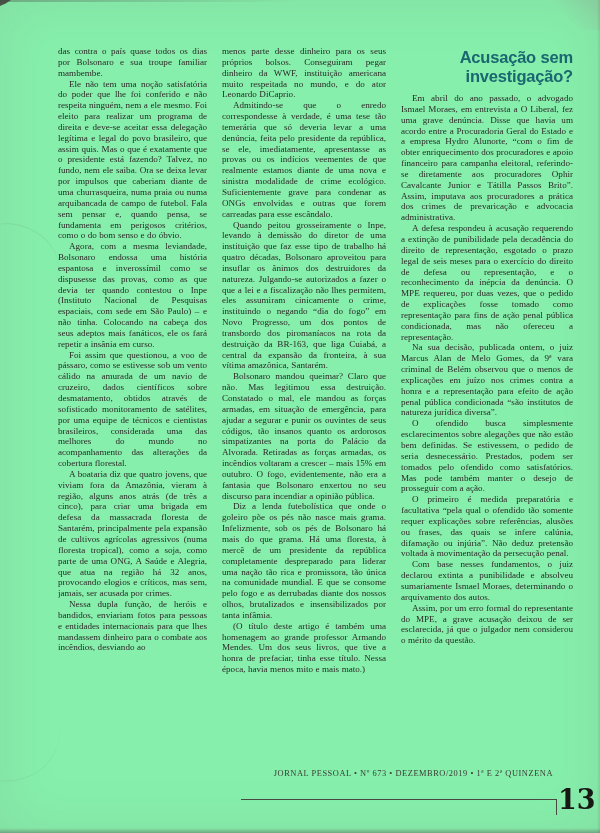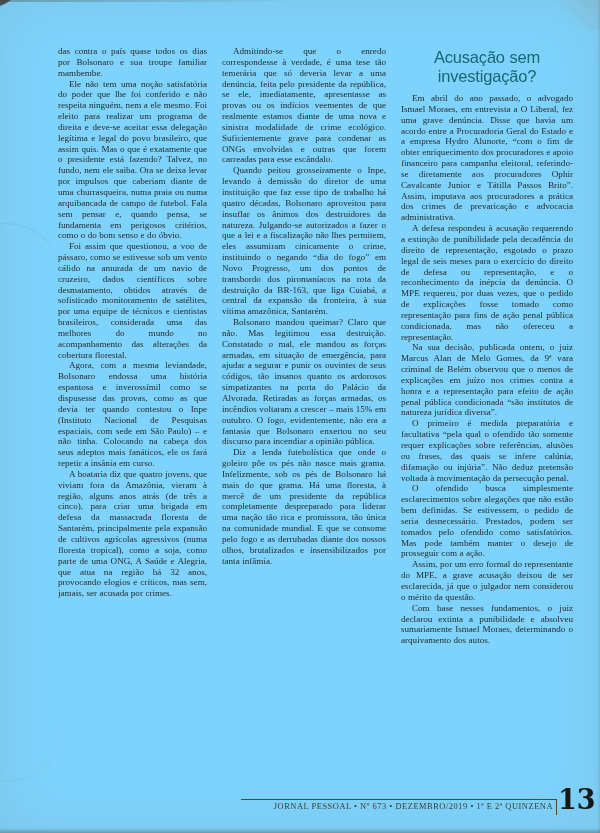--- a/index.html
+++ b/index.html
@@ -77,41 +77,41 @@
     text-indent: 11px;
     hyphens: auto;
     -webkit-hyphens: auto;
   }
   .col p.cont { text-indent: 0; }
   .col-1 { width: 149px; }
   .col-2 { width: 164px; }
   .col-3 { width: 172px; }
   .headline {
     font-family: "Liberation Sans", sans-serif;
-    font-weight: normal;
+    font-weight: bold;
     font-size: 16.5px;
     line-height: 19px;
     letter-spacing: -0.2px;
     margin: 2px 0 7px 0;
-    text-align: center;
+    text-align: right;
     text-indent: 0;
   }
   
   .footer-rule {
     position: absolute; left: 241px; top: 799px;
     width: 316px; height: 1px;
     background: #4a4842;
   }
   .footer-tick {
     position: absolute; left: 556px; top: 799px;
     width: 1px; height: 16px;
     background: #4a4842;
   }
   .footer-text {
-    position: absolute; left: 240px; top: 802px;
+    position: absolute; left: 240px; top: 769px;
     width: 313px;
     text-align: right;
     font-size: 8.4px;
     letter-spacing: 0.55px;
     color: #3c3a35;
     font-family: "Liberation Serif", serif;
     white-space: nowrap;
   }
   .page-number {
     position: absolute; left: 558px; top: 783px;
@@ -120,56 +120,59 @@
     font-size: 27px;
     line-height: 34px;
     color: #17171 4;
     color: #171714;
     text-align: center;
   }
 </style>
 </head>
 <body>
 
-<div class="page" style="background: #7dd3fc; color: rgb(43, 42, 38);">
+<div class="page" style="background: #86efac; color: rgb(43, 42, 38);">
 
   <div class="corner-mark"></div>
   <div class="top-edge-shadow"></div>
   <div class="corner-fold"></div>
   <div class="wrinkle-1"></div>
   <div class="wrinkle-2"></div>
   <div class="bottom-edge-shadow"></div>
   <div class="right-edge-shadow"></div>
 
   <div class="columns">
 
     <div class="col col-1" lang="pt">
       <p class="cont">das contra o país quase todos os dias por Bolsonaro e sua troupe familiar mambembe.</p>
       <p>Ele não tem uma noção satisfatória do poder que lhe foi conferido e não respeita ninguém, nem a ele mesmo. Foi eleito para realizar um programa de direita e deve-se aceitar essa delegação legítima e legal do povo brasileiro, que assim quis. Mas o que é exatamente que o presidente está fazendo? Talvez, no fundo, nem ele saiba. Ora se deixa levar por impulsos que caberiam diante de uma churrasqueira, numa praia ou numa arquibancada de campo de futebol. Fala sem pensar e, quando pensa, se fundamenta em perigosos critérios, como o do bom senso e do óbvio.</p>
+      <p>Agora, com a mesma leviandade, Bolsonaro endossa uma história espantosa e inverossímil como se dispusesse das provas, como as que devia ter quando contestou o Inpe (Instituto Nacional de Pesquisas espaciais, com sede em São Paulo) – e não tinha. Colocando na cabeça dos seus adeptos mais fanáticos, ele os fará repetir a insânia em curso.</p>
       <p>Foi assim que questionou, a voo de pássaro, como se estivesse sob um vento cálido na amurada de um navio de cruzeiro, dados científicos sobre desmatamento, obtidos através de sofisticado monitoramento de satélites, por uma equipe de técnicos e cientistas brasileiros, considerada uma das melhores do mundo no acompanhamento das alterações da cobertura florestal.</p>
-      <p>Agora, com a mesma leviandade, Bolsonaro endossa uma história espantosa e inverossímil como se dispusesse das provas, como as que devia ter quando contestou o Inpe (Instituto Nacional de Pesquisas espaciais, com sede em São Paulo) – e não tinha. Colocando na cabeça dos seus adeptos mais fanáticos, ele os fará repetir a insânia em curso.</p>
       <p>A boataria diz que quatro jovens, que viviam fora da Amazônia, vieram à região, alguns anos atrás (de três a cinco), para criar uma brigada em defesa da massacrada floresta de Santarém, principalmente pela expansão de cultivos agrícolas agressivos (numa floresta tropical), como a soja, como parte de uma ONG, A Saúde e Alegria, que atua na região há 32 anos, provocando elogios e críticos, mas sem, jamais, ser acusada por crimes.</p>
+      <p>Nessa dupla função, de heróis e bandidos, enviariam fotos para pessoas e entidades internacionais para que lhes mandassem dinheiro para o combate aos incêndios, desviando ao</p>
     </div>
 
     <div class="col col-2" lang="pt">
+      <p class="cont">menos parte desse dinheiro para os seus próprios bolsos. Conseguiram pegar dinheiro da WWF, instituição americana muito respeitada no mundo, e do ator Leonardo DiCaprio.</p>
       <p>Admitindo-se que o enredo correspondesse à verdade, é uma tese tão temerária que só deveria levar a uma denúncia, feita pelo presidente da república, se ele, imediatamente, apresentasse as provas ou os indícios veementes de que realmente estamos diante de uma nova e sinistra modalidade de crime ecológico. Suficientemente grave para condenar as ONGs envolvidas e outras que forem carreadas para esse escândalo.</p>
       <p>Quando peitou grosseiramente o Inpe, levando à demissão do diretor de uma instituição que faz esse tipo de trabalho há quatro décadas, Bolsonaro aproveitou para insuflar os ânimos dos destruidores da natureza. Julgando-se autorizados a fazer o que a lei e a fiscalização não lhes permitem, eles assumiram cinicamente o crime, instituindo o negando “dia do fogo” em Novo Progresso, um dos pontos de transbordo dos piromaníacos na rota da destruição da BR-163, que liga Cuiabá, a central da expansão da fronteira, à sua vítima amazônica, Santarém.</p>
       <p>Bolsonaro mandou queimar? Claro que não. Mas legitimou essa destruição. Constatado o mal, ele mandou as forças armadas, em situação de emergência, para ajudar a segurar e punir os ouvintes de seus códigos, tão insanos quanto os ardorosos simpatizantes na porta do Palácio da Alvorada. Retiradas as forças armadas, os incêndios voltaram a crescer – mais 15% em outubro. O fogo, evidentemente, não era a fantasia que Bolsonaro enxertou no seu discurso para incendiar a opinião pública.</p>
       <p>Diz a lenda futebolística que onde o goleiro põe os pés não nasce mais grama. Infelizmente, sob os pés de Bolsonaro há mais do que grama. Há uma floresta, à mercê de um presidente da república completamente despreparado para liderar uma nação tão rica e promissora, tão única na comunidade mundial. E que se consome pelo fogo e as derrubadas diante dos nossos olhos, brutalizados e insensibilizados por tanta infâmia.</p>
+      <p>(O título deste artigo é também uma homenagem ao grande professor Armando Mendes. Um dos seus livros, que tive a honra de prefaciar, tinha esse título. Nessa época, havia menos mito e mais mato.)</p>
     </div>
 
     <div class="col col-3" lang="pt">
       <h2 class="headline" style="color: rgb(26, 102, 113);">Acusação sem investigação?</h2>
       <p>Em abril do ano passado, o advogado Ismael Moraes, em entrevista a O Liberal, fez uma grave denúncia. Disse que havia um acordo entre a Procuradoria Geral do Estado e a empresa Hydro Alunorte, “com o fim de obter enriquecimento dos procuradores e apoio financeiro para campanha eleitoral, referindo-se diretamente aos procuradores Ophir Cavalcante Junior e Tátilla Passos Brito”. Assim, imputava aos procuradores a prática dos crimes de prevaricação e advocacia administrativa.</p>
       <p>A defesa respondeu à acusação requerendo a extinção de punibilidade pela decadência do direito de representação, esgotado o prazo legal de seis meses para o exercício do direito de defesa ou representação, e o reconhecimento da inépcia da denúncia. O MPE requereu, por duas vezes, que o pedido de explicações fosse tomado como representação para fins de ação penal pública condicionada, mas não ofereceu a representação.</p>
       <p>Na sua decisão, publicada ontem, o juiz Marcus Alan de Melo Gomes, da 9ª vara criminal de Belém observou que o menos de explicações em juízo nos crimes contra a honra e a representação para efeito de ação penal pública condicionada “são institutos de natureza jurídica diversa”.</p>
+      <p>O ofendido busca simplesmente esclarecimentos sobre alegações que não estão bem definidas. Se estivessem, o pedido de seria desnecessário. Prestados, podem ser tomados pelo ofendido como satisfatórios. Mas pode também manter o desejo de prosseguir com a ação.</p>
       <p>O primeiro é medida preparatória e facultativa “pela qual o ofendido tão somente requer explicações sobre referências, alusões ou frases, das quais se infere calúnia, difamação ou injúria”. Não deduz pretensão voltada à movimentação da persecução penal.</p>
-      <p>O ofendido busca simplesmente esclarecimentos sobre alegações que não estão bem definidas. Se estivessem, o pedido de seria desnecessário. Prestados, podem ser tomados pelo ofendido como satisfatórios. Mas pode também manter o desejo de prosseguir com a ação.</p>
+      <p>Com base nesses fundamentos, o juiz declarou extinta a punibilidade e absolveu sumariamente Ismael Moraes, determinando o arquivamento dos autos.</p>
       <p>Assim, por um erro formal do representante do MPE, a grave acusação deixou de ser esclarecida, já que o julgador nem considerou o mérito da questão.</p>
-      <p>Com base nesses fundamentos, o juiz declarou extinta a punibilidade e absolveu sumariamente Ismael Moraes, determinando o arquivamento dos autos.</p>
     </div>
 
   </div>
 
   <div class="footer-rule"></div>
   <div class="footer-tick"></div>
   <div class="footer-text">JORNAL PESSOAL • Nº 673 • DEZEMBRO/2019 • 1ª E 2ª QUINZENA</div>
   <div class="page-number">13</div>
 
 </div>

